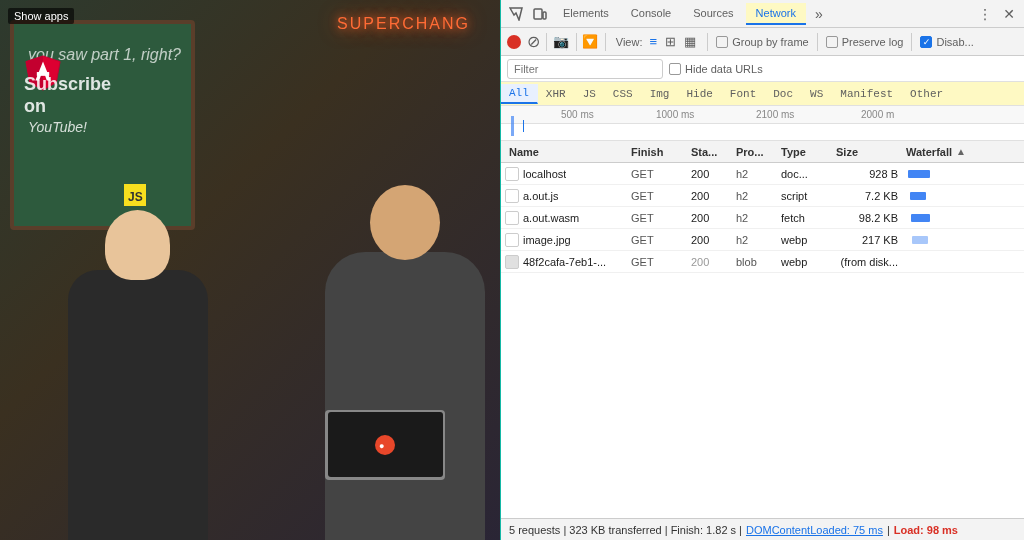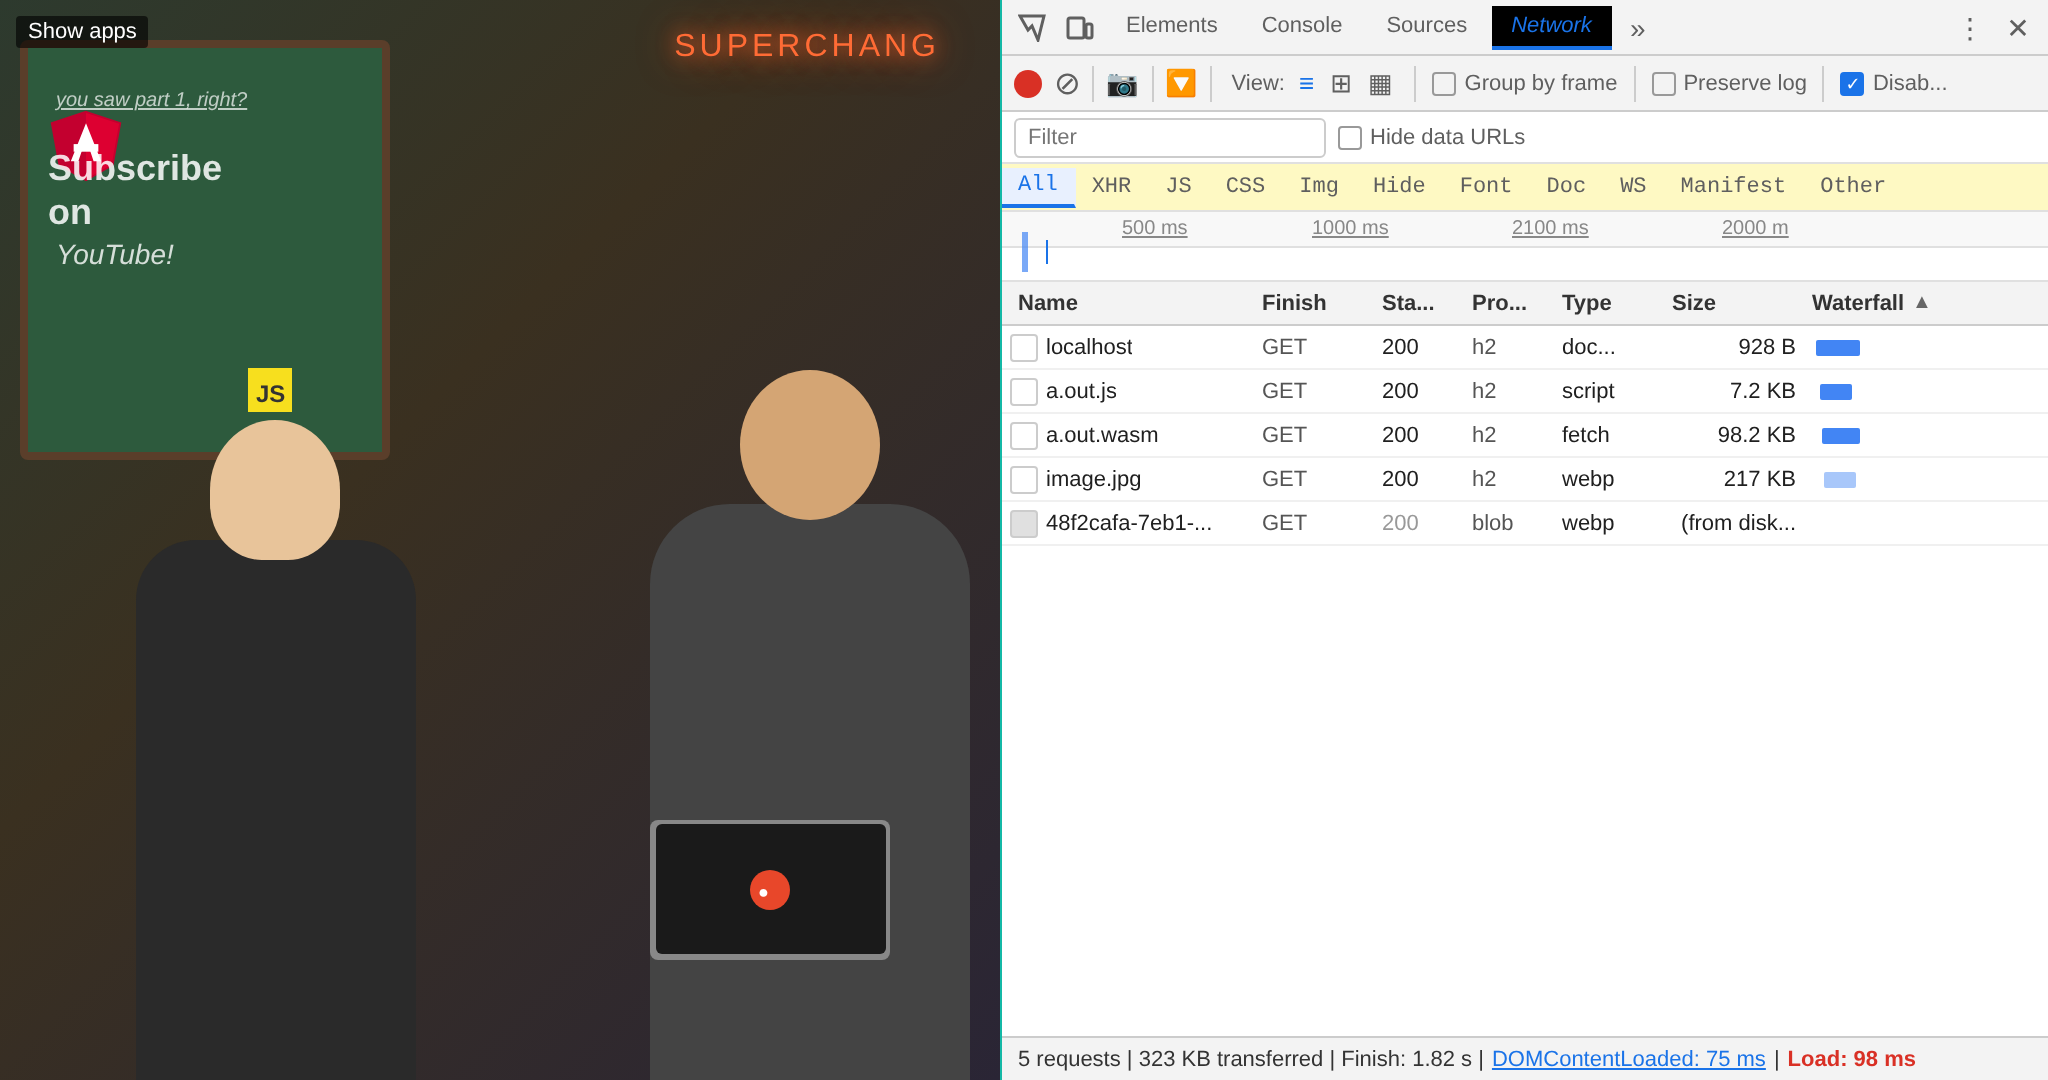--- a/index.html
+++ b/index.html
@@ -45,24 +45,23 @@
       height: 210px;
       background: #2d5a3d;
       border: 4px solid #5a3e2a;
       border-radius: 4px;
     }
     .chalk-text {
       position: absolute;
       top: 20px;
       left: 14px;
       color: rgba(255,255,255,0.7);
-      font-size: 10px;
+      font-size: 16px;
       font-style: italic;
       line-height: 1.4;
-      text-decoration: underline;
     }
     .subscribe-text {
       position: absolute;
       top: 50px;
       left: 10px;
       color: rgba(255,255,255,0.85);
       font-size: 18px;
       font-weight: bold;
       line-height: 1.2;
     }
@@ -109,22 +108,21 @@
       padding: 4px 10px;
       font-size: 11px;
       color: #5f5f5f;
       cursor: pointer;
       border-bottom: 2px solid transparent;
       white-space: nowrap;
     }
     .dt-tab.active {
       color: #1a73e8;
       border-bottom: 2px solid #1a73e8;
-      background: #000000;
-      font-style: italic;
+      background: #fef9c3;
     }
     .dt-tab-spacer { flex: 1; }
     .dt-icon-btn {
       width: 22px;
       height: 22px;
       display: flex;
       align-items: center;
       justify-content: center;
       cursor: pointer;
       border-radius: 3px;
@@ -232,21 +230,20 @@
       border-bottom: 1px solid #e0e0e0;
       display: flex;
       align-items: flex-end;
       padding-bottom: 2px;
     }
     .ruler-mark {
       position: absolute;
       font-size: 10px;
       color: #888;
       bottom: 3px;
-      text-decoration: underline;
     }
 
     
     .dt-table-header {
       display: flex;
       height: 22px;
       background: #f3f3f3;
       border-bottom: 1px solid #ccc;
       align-items: center;
       font-size: 11px;

